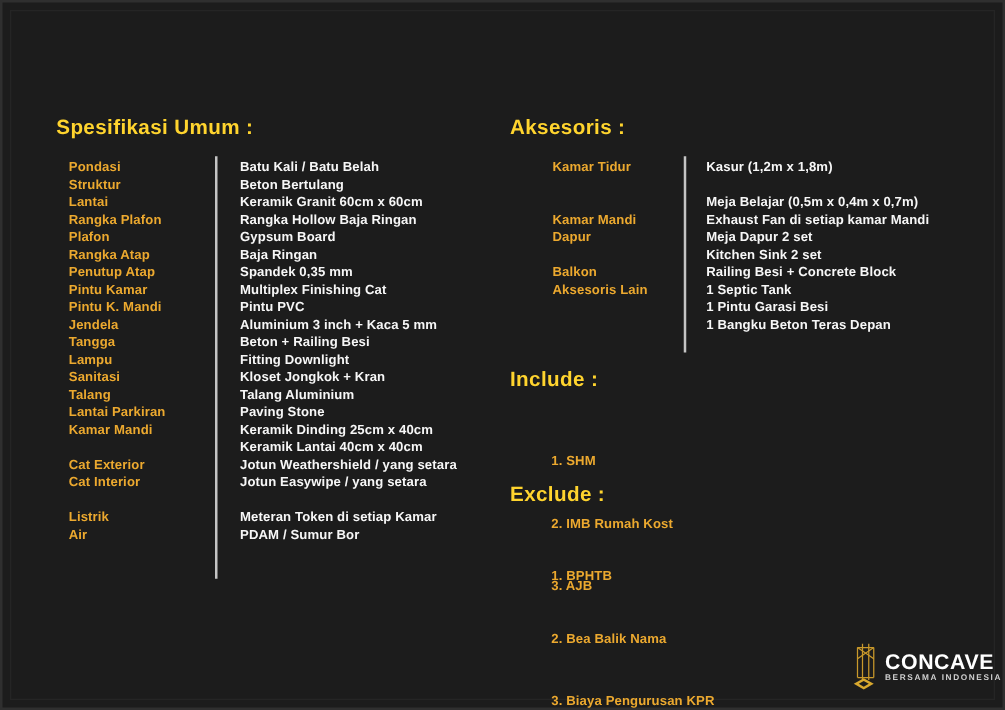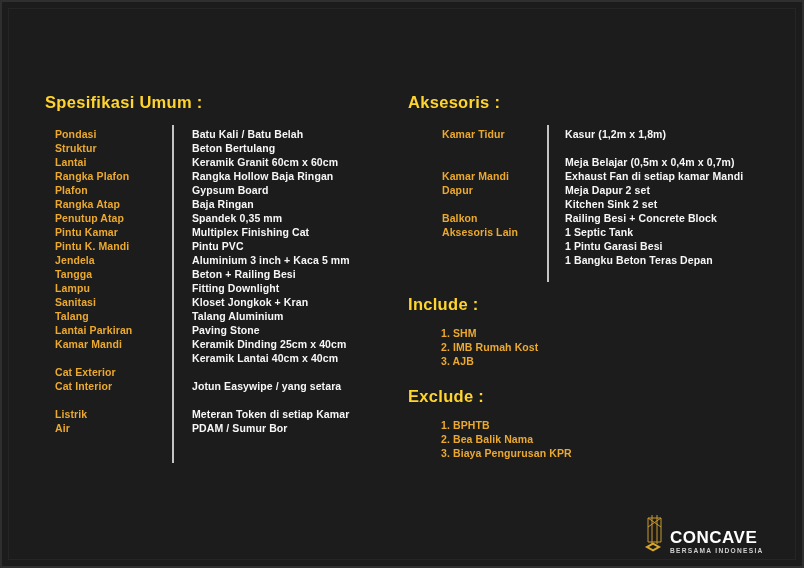--- a/index.html
+++ b/index.html
@@ -34,23 +34,23 @@
   #spec-rows .row .lbl{width:137px;}
   #acc-rows .row .lbl{width:123px;}
   .row .val{color:var(--value,#F7F7F7);white-space:nowrap;}
   .divider{position:absolute;top:-2px;width:1.5px;background:var(--divider,#C4C4C4);}
   #spec-rows .divider{left:117px;height:338px;}
   #acc-rows .divider{left:105px;height:157px;}
 
   .num-list{position:absolute;font-size:10.5px;line-height:14px;color:var(--label,#ECA92F);letter-spacing:.1px;}
   #include-items{left:441px;top:326px;}
   #exclude-items{left:441px;top:418px;}
-  .num-list .item{white-space:nowrap;height:14px;}
-
-  .logo{position:absolute;left:643px;top:513px;display:flex;align-items:flex-end;}
+  .num-list .item{white-space:nowrap;height:14px;margin-top:36px;}
+
+  .logo{position:absolute;left:681px;top:513px;display:flex;align-items:center;}
   .logo-icon{flex:0 0 auto;margin-right:4px;}
   .logo-text{display:flex;flex-direction:column;}
   .logo-brand{color:var(--logo_text,#FFFFFF);font-size:17px;line-height:18px;letter-spacing:.5px;white-space:nowrap;}
   .logo-tagline{color:var(--logo_tagline,#CFCFCF);font-size:6.6px;line-height:8px;letter-spacing:1.3px;white-space:nowrap;}
 </style>
 </head>
 <body>
 
 <div class="poster">
   <div class="frame-outer"></div>
@@ -147,20 +147,21 @@
         <span class="val">Keramik Dinding 25cm x 40cm</span>
       </div>
 
       <div class="row">
         <span class="lbl"></span>
         <span class="val">Keramik Lantai 40cm x 40cm</span>
       </div>
 
       <div class="row">
         <span class="lbl">Cat Exterior</span>
+        <span class="val">Jotun Weathershield / yang setara</span>
       </div>
 
       <div class="row">
         <span class="lbl">Cat Interior</span>
         <span class="val">Jotun Easywipe / yang setara</span>
       </div>
 
       <div class="row">
         <span class="lbl"></span>
         <span class="val"></span>

